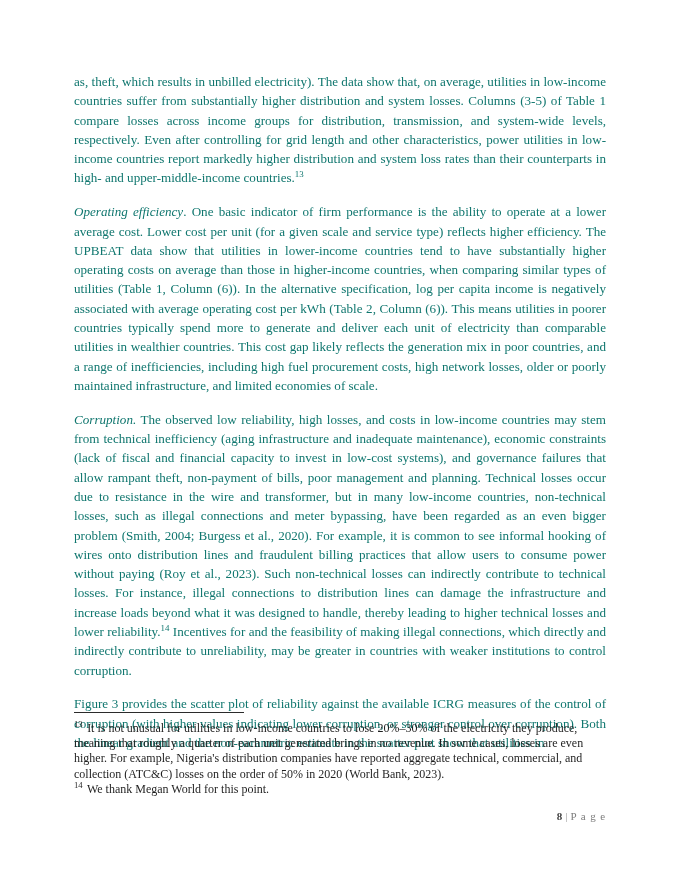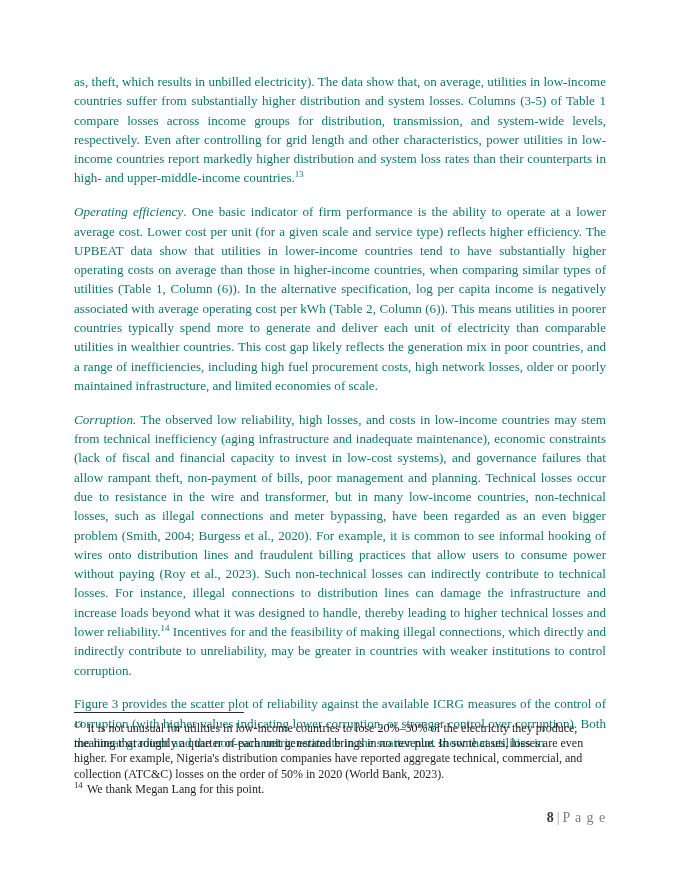--- a/index.html
+++ b/index.html
@@ -88,21 +88,21 @@
     vertical-align: super;
     line-height: 0;
     margin-right: 1.5px;
   }
 
   
   .page-footer {
     position: absolute;
     right: 74px;
     top: 810px;
-    font-size: 14px;
+    font-size: 11px;
     color: #6e6e6e;
     letter-spacing: 0.9px;
     white-space: nowrap;
   }
   .page-footer .pg-num {
     color: #3d3d3d;
     font-weight: 700;
     letter-spacing: 0;
   }
   .page-footer .pg-sep {
@@ -128,18 +128,18 @@
 
     <p class="body-par"><span>Figure 3 provides the scatter plot of reliability against the available ICRG measures of the control of corruption (with higher values indicating lower corruption, or stronger control over corruption). Both the linear gradient and the non-parametric estimate in the scatter plot show that utilities in</span></p>
 
   </div>
 
   <div class="footnotes">
     <div class="fn-rule"></div>
 
     <p class="footnote"><sup class="fn-num">13</sup><span> It is not unusual for utilities in low-income countries to lose 20%–30% of the electricity they produce, meaning that roughly a quarter of each unit generated brings in no revenue. In some cases, losses are even higher. For example, Nigeria's distribution companies have reported aggregate technical, commercial, and collection (ATC&amp;C) losses on the order of 50% in 2020 (World Bank, 2023).</span></p>
 
-    <p class="footnote"><sup class="fn-num">14</sup><span> We thank Megan Lang for this point.</span></p>
+    <p class="footnote"><sup class="fn-num">14</sup><span> We thank Megan World for this point.</span></p>
   </div>
 
   <div class="page-footer"><span class="pg-num">8</span><span class="pg-sep">|</span><span class="pg-word">P a g e</span></div>
 
 </div>
 
 </body></html>

